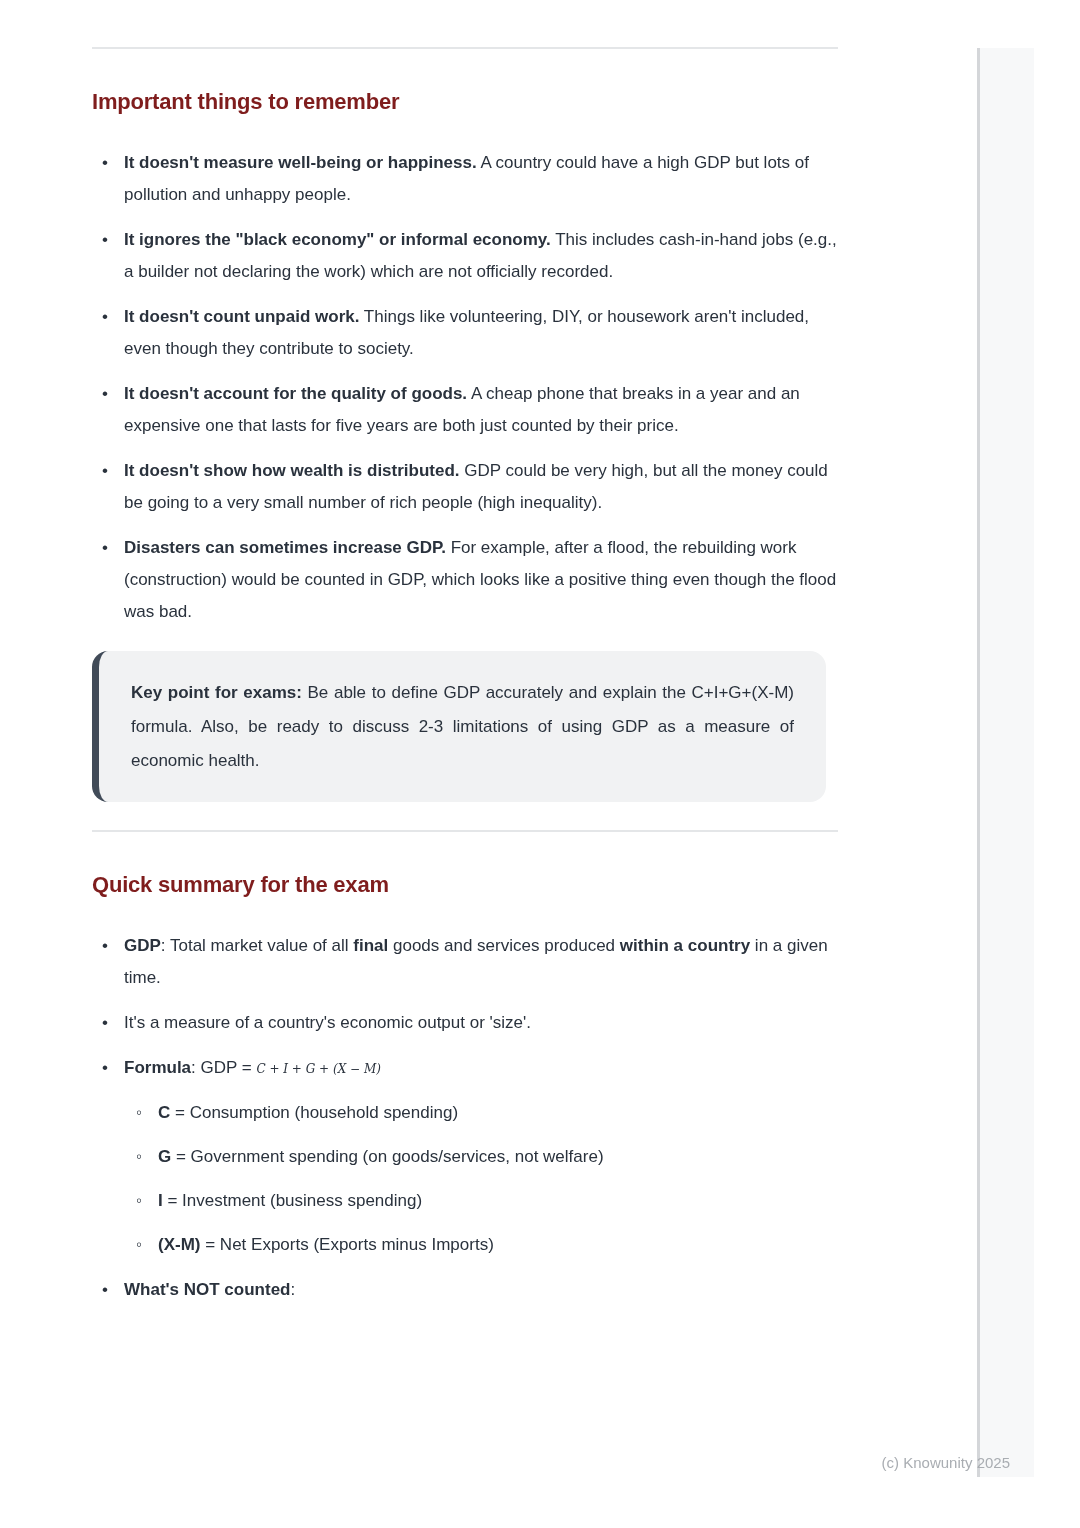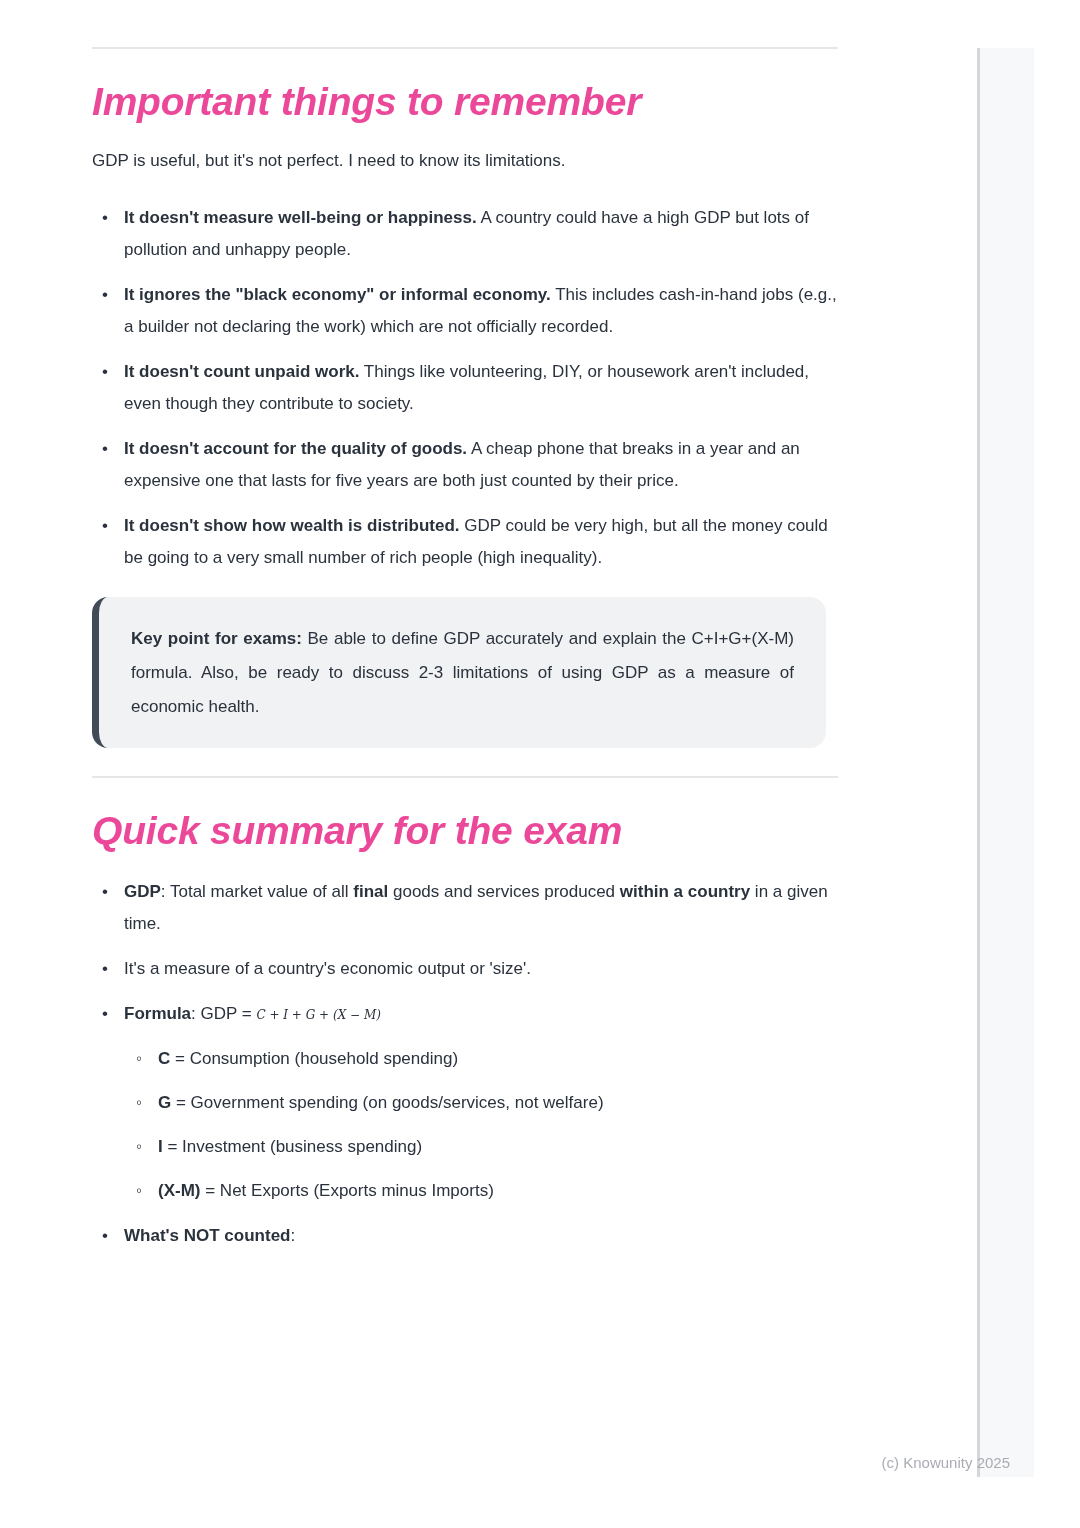--- a/index.html
+++ b/index.html
@@ -33,26 +33,25 @@
   }
   hr.rule {
     border: none;
     border-top: 2px solid #e4e6e8;
     margin: 0;
   }
   hr.rule-top { margin-top: 47px; }
   hr.rule-mid { margin-top: 28px; }
   h2.section-title {
     margin: 36px 0 0 0;
-    font-size: 39px;
+    font-size: 22px;
     line-height: 34px;
     font-weight: 700;
-    color: #ec4899;
+    color: #7f1d1d;
     letter-spacing: -0.2px;
-    font-style: italic;
   }
   p.intro {
     margin: 29px 0 0 0;
     font-size: 17px;
     line-height: 26px;
   }
   ul.bullets {
     list-style: none;
     margin: 28px 0 0 0;
     padding: 0;
@@ -122,28 +121,28 @@
 <body>
 
 <div class="page-edge-strip"></div>
 
 <div class="content">
 
   <hr class="rule rule-top">
 
   <h2 class="section-title">Important things to remember</h2>
 
-  <p class="intro">GDP is useful, but it's not perfect. I need to know its limitations.</p>
 
   <ul class="bullets">
     <li class="item"><span class="b">It doesn't measure well-being or happiness.</span><span> A country could have a high GDP but lots of pollution and unhappy people.</span></li>
     <li class="item"><span class="b">It ignores the "black economy" or informal economy.</span><span> This includes cash-in-hand jobs (e.g., a builder not declaring the work) which are not officially recorded.</span></li>
     <li class="item"><span class="b">It doesn't count unpaid work.</span><span> Things like volunteering, DIY, or housework aren't included, even though they contribute to society.</span></li>
     <li class="item"><span class="b">It doesn't account for the quality of goods.</span><span> A cheap phone that breaks in a year and an expensive one that lasts for five years are both just counted by their price.</span></li>
     <li class="item"><span class="b">It doesn't show how wealth is distributed.</span><span> GDP could be very high, but all the money could be going to a very small number of rich people (high inequality).</span></li>
+    <li class="item"><span class="b">Disasters can sometimes increase GDP.</span><span> For example, after a flood, the rebuilding work (construction) would be counted in GDP, which looks like a positive thing even though the flood was bad.</span></li>
   </ul>
 
   <blockquote class="callout"><span class="b">Key point for exams:</span><span> Be able to define GDP accurately and explain the C+I+G+(X-M) formula. Also, be ready to discuss 2-3 limitations of using GDP as a measure of economic health.</span></blockquote>
 
   <hr class="rule rule-mid">
 
   <h2 class="section-title">Quick summary for the exam</h2>
 
   <ul class="bullets">
     <li class="item"><span class="b">GDP</span><span>: Total market value of all </span><span class="b">final</span><span> goods and services produced </span><span class="b">within a country</span><span> in a given time.</span></li>

